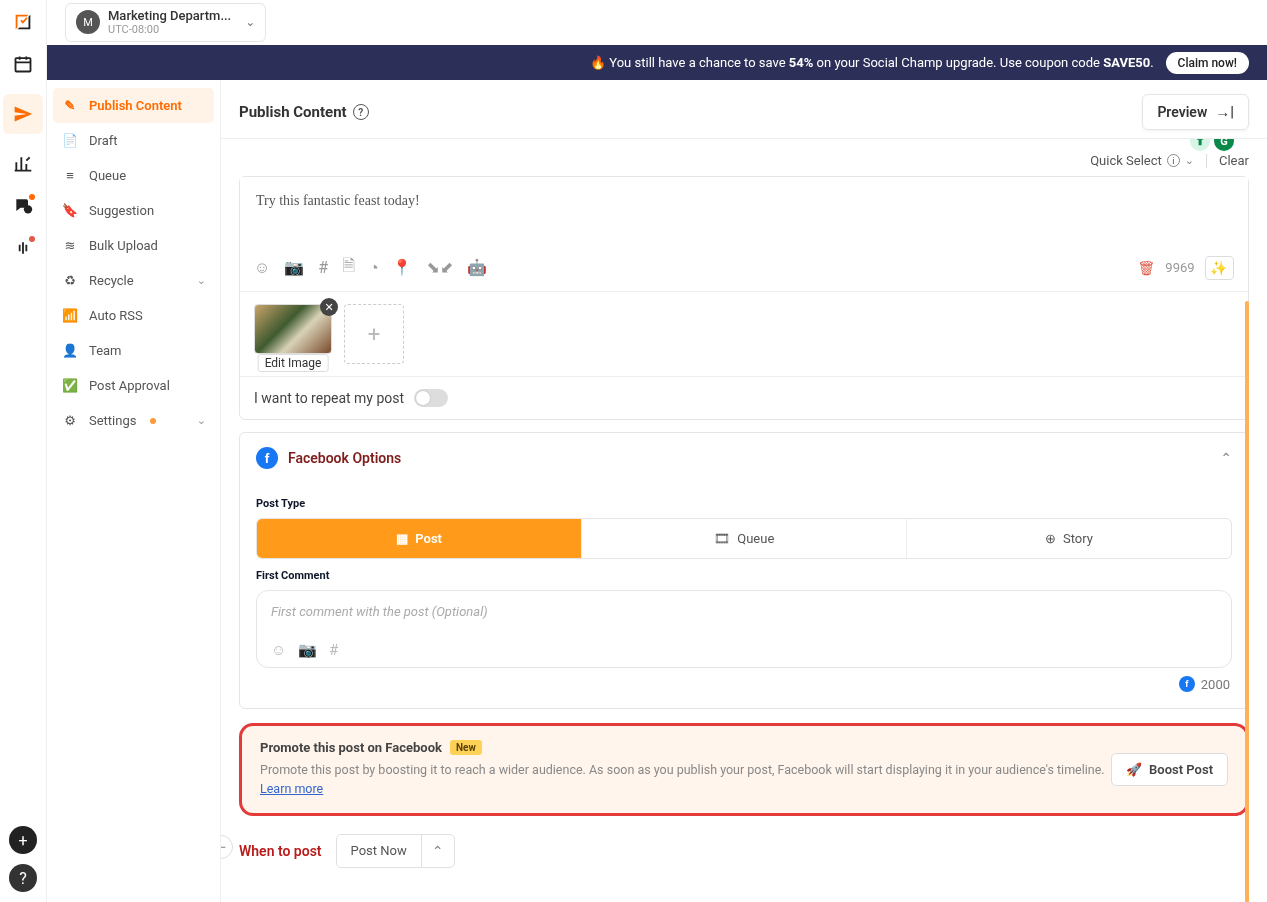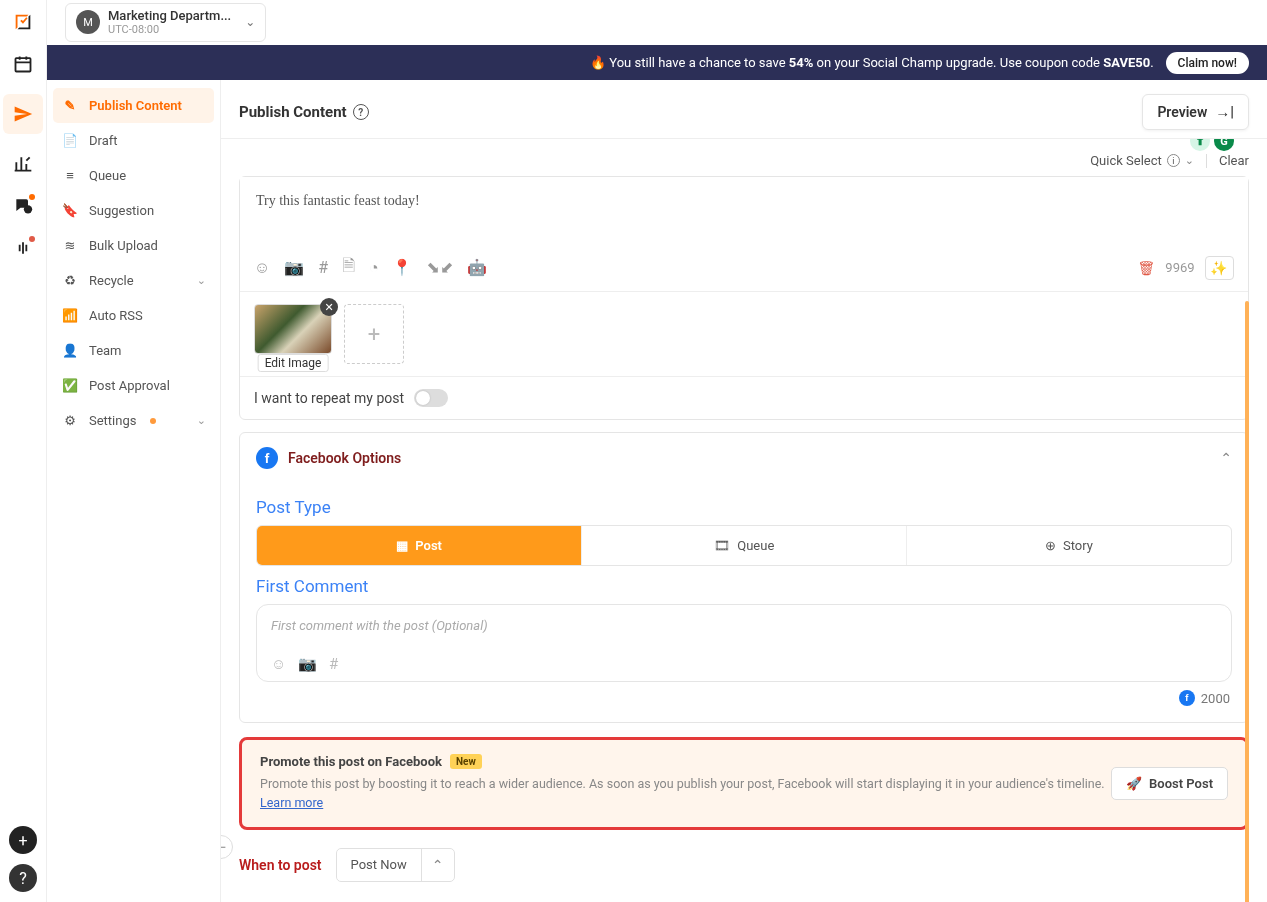--- a/index.html
+++ b/index.html
@@ -84,33 +84,33 @@
 .repeat-row { display:flex; align-items:center; gap:10px; padding:12px 14px; border-top:1px solid #eee; font-size:14px; color:#444;}
 .toggle { width:34px; height:18px; border-radius:10px; background:#ddd; position:relative; cursor:pointer;}
 .toggle::after { content:""; width:14px; height:14px; border-radius:50%; background:#fff; position:absolute; top:2px; left:2px; box-shadow:0 0 2px rgba(0,0,0,.2);}
 
 .fb-card { border:1px solid #e5e5e5; border-radius:6px; background:#fff; margin-bottom:14px;}
 .fb-header { display:flex; align-items:center; gap:10px; padding:14px 16px; cursor:pointer;}
 .fb-logo { width:22px; height:22px; border-radius:50%; background:#1877f2; display:flex; align-items:center; justify-content:center; color:#fff; font-weight:700; font-size:13px;}
 .fb-header-title { font-weight:600; color:#7f1d1d;}
 .fb-header .chev-up { margin-left:auto; color:#888;}
 .fb-body { padding:4px 16px 16px;}
-.section-label { font-weight:400; color:#3b82f6; font-size:17px; margin:10px 0 8px;}
+.section-label { font-weight:700; color:#0f172a; font-size:11px; margin:10px 0 8px;}
 .post-type-row { display:flex; border:1px solid #e5e5e5; border-radius:6px; overflow:hidden;}
 .pt-btn { flex:1; padding:12px 0; display:flex; align-items:center; justify-content:center; gap:7px; font-size:13px; cursor:pointer; border-right:1px solid #eee; color:#555;}
 .pt-btn:last-child{ border-right:none;}
 .pt-btn.active { background:#ff9a1a; color:#fff; font-weight:600;}
 .first-comment-box { border:1px solid #e5e5e5; border-radius:12px; padding:12px 14px 8px; }
 .first-comment-box input { border:none; width:100%; outline:none; font-size:13px; color:#666; font-family:inherit; background:transparent;}
 .first-comment-box input::placeholder { color:#aaa; font-style:italic;}
 .fc-toolbar { display:flex; gap:12px; color:#bbb; padding-top:22px; font-size:15px;}
 .fc-footer { display:flex; justify-content:flex-end; align-items:center; gap:6px; padding:8px 2px 0; color:#777; font-size:13px;}
 .fc-footer .fb-mini { width:16px; height:16px; border-radius:50%; background:#1877f2; color:#fff; font-size:9px; display:flex; align-items:center; justify-content:center; font-weight:700;}
 
-.promote-card { border:3px solid #e43a3a; border-radius:8px; background:#fff5ec; padding:14px 18px; display:flex; align-items:center; margin-bottom:18px;}
+.promote-card { border:3px solid #e43a3a; border-radius:14px; background:#fff5ec; padding:14px 18px; display:flex; align-items:center; margin-bottom:18px;}
 .promote-text { flex:1; }
 .promote-title { font-weight:700; color:#444; font-size:13px; display:flex; align-items:center; gap:8px;}
 .new-badge { background:#ffd257; color:#5a4200; font-size:10px; font-weight:700; padding:2px 6px; border-radius:3px;}
 .promote-desc { font-size:12.5px; color:#888; margin-top:6px; line-height:1.5;}
 .promote-desc a { color:#3366cc; text-decoration:underline; cursor:pointer;}
 .boost-btn { border:1px solid #ddd; background:#fff; border-radius:5px; padding:8px 14px; display:flex; align-items:center; gap:7px; font-size:13px; font-weight:600; color:#444; cursor:pointer;}
 
 .when-row { display:flex; align-items:center; gap:14px; }
 .when-label { font-weight:600; font-size:14px; color:#b91c1c;text-align:center;}
 .when-select { border:1px solid #e0e0e0; border-radius:5px; display:flex; align-items:center; overflow:hidden;}

